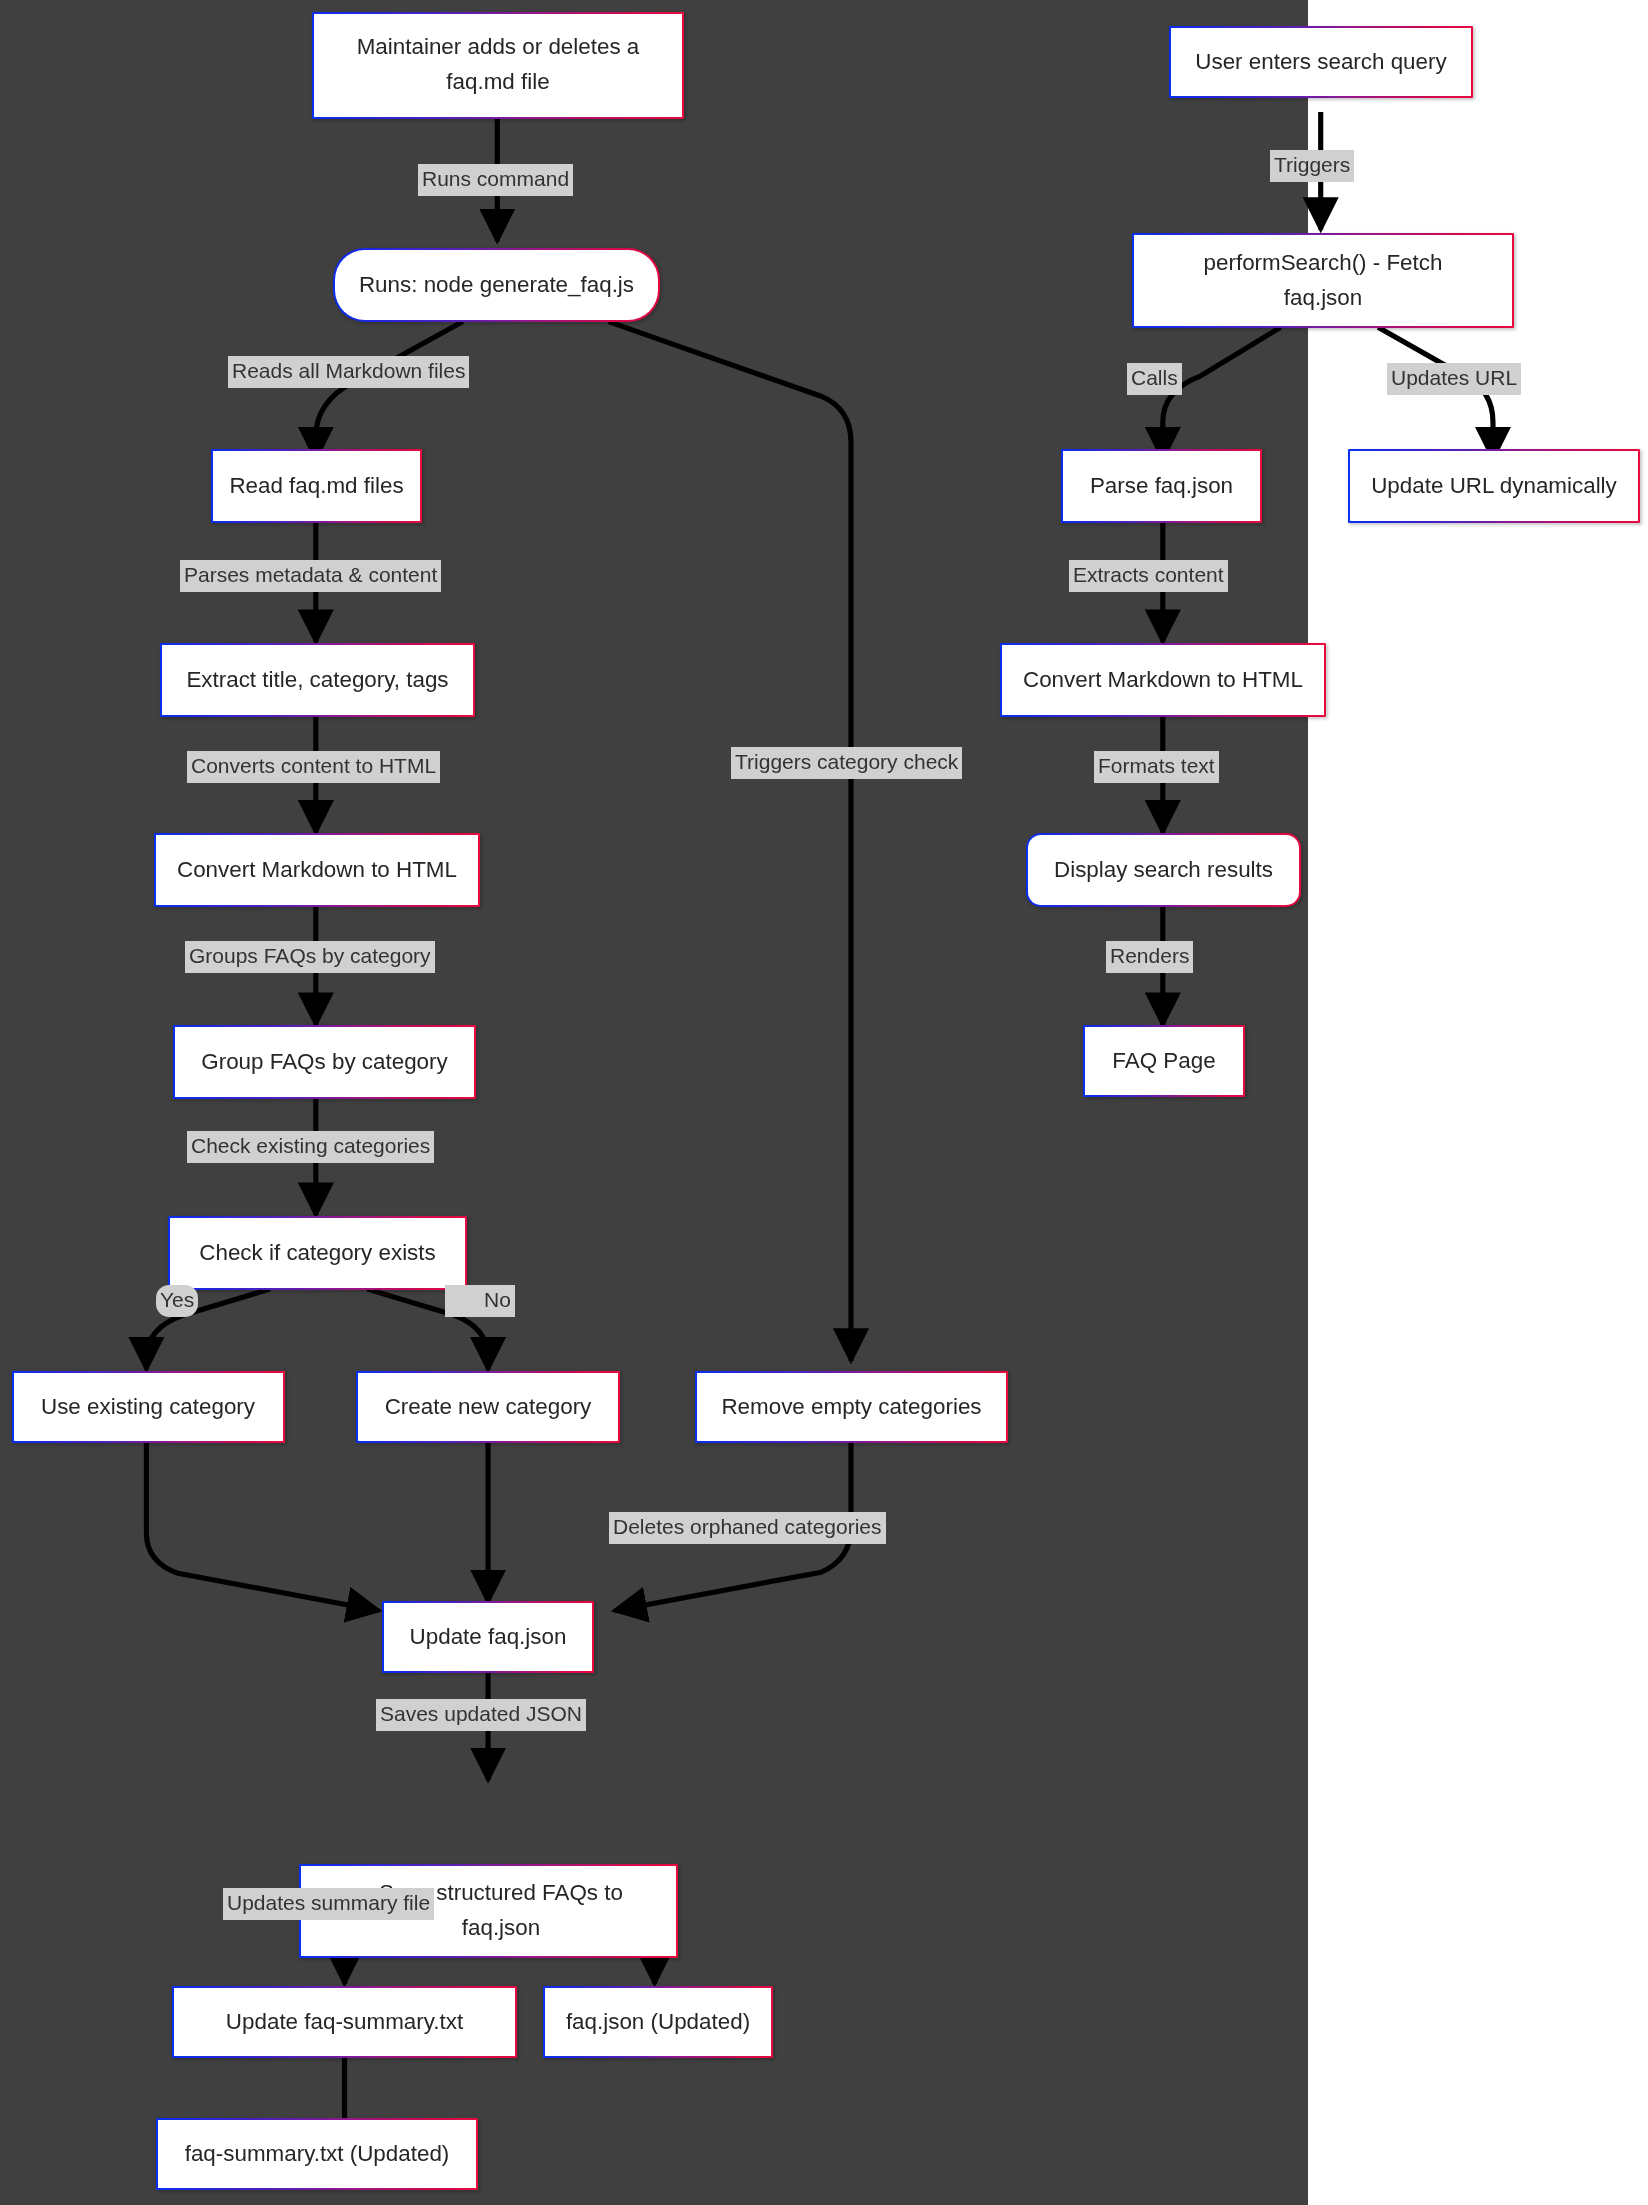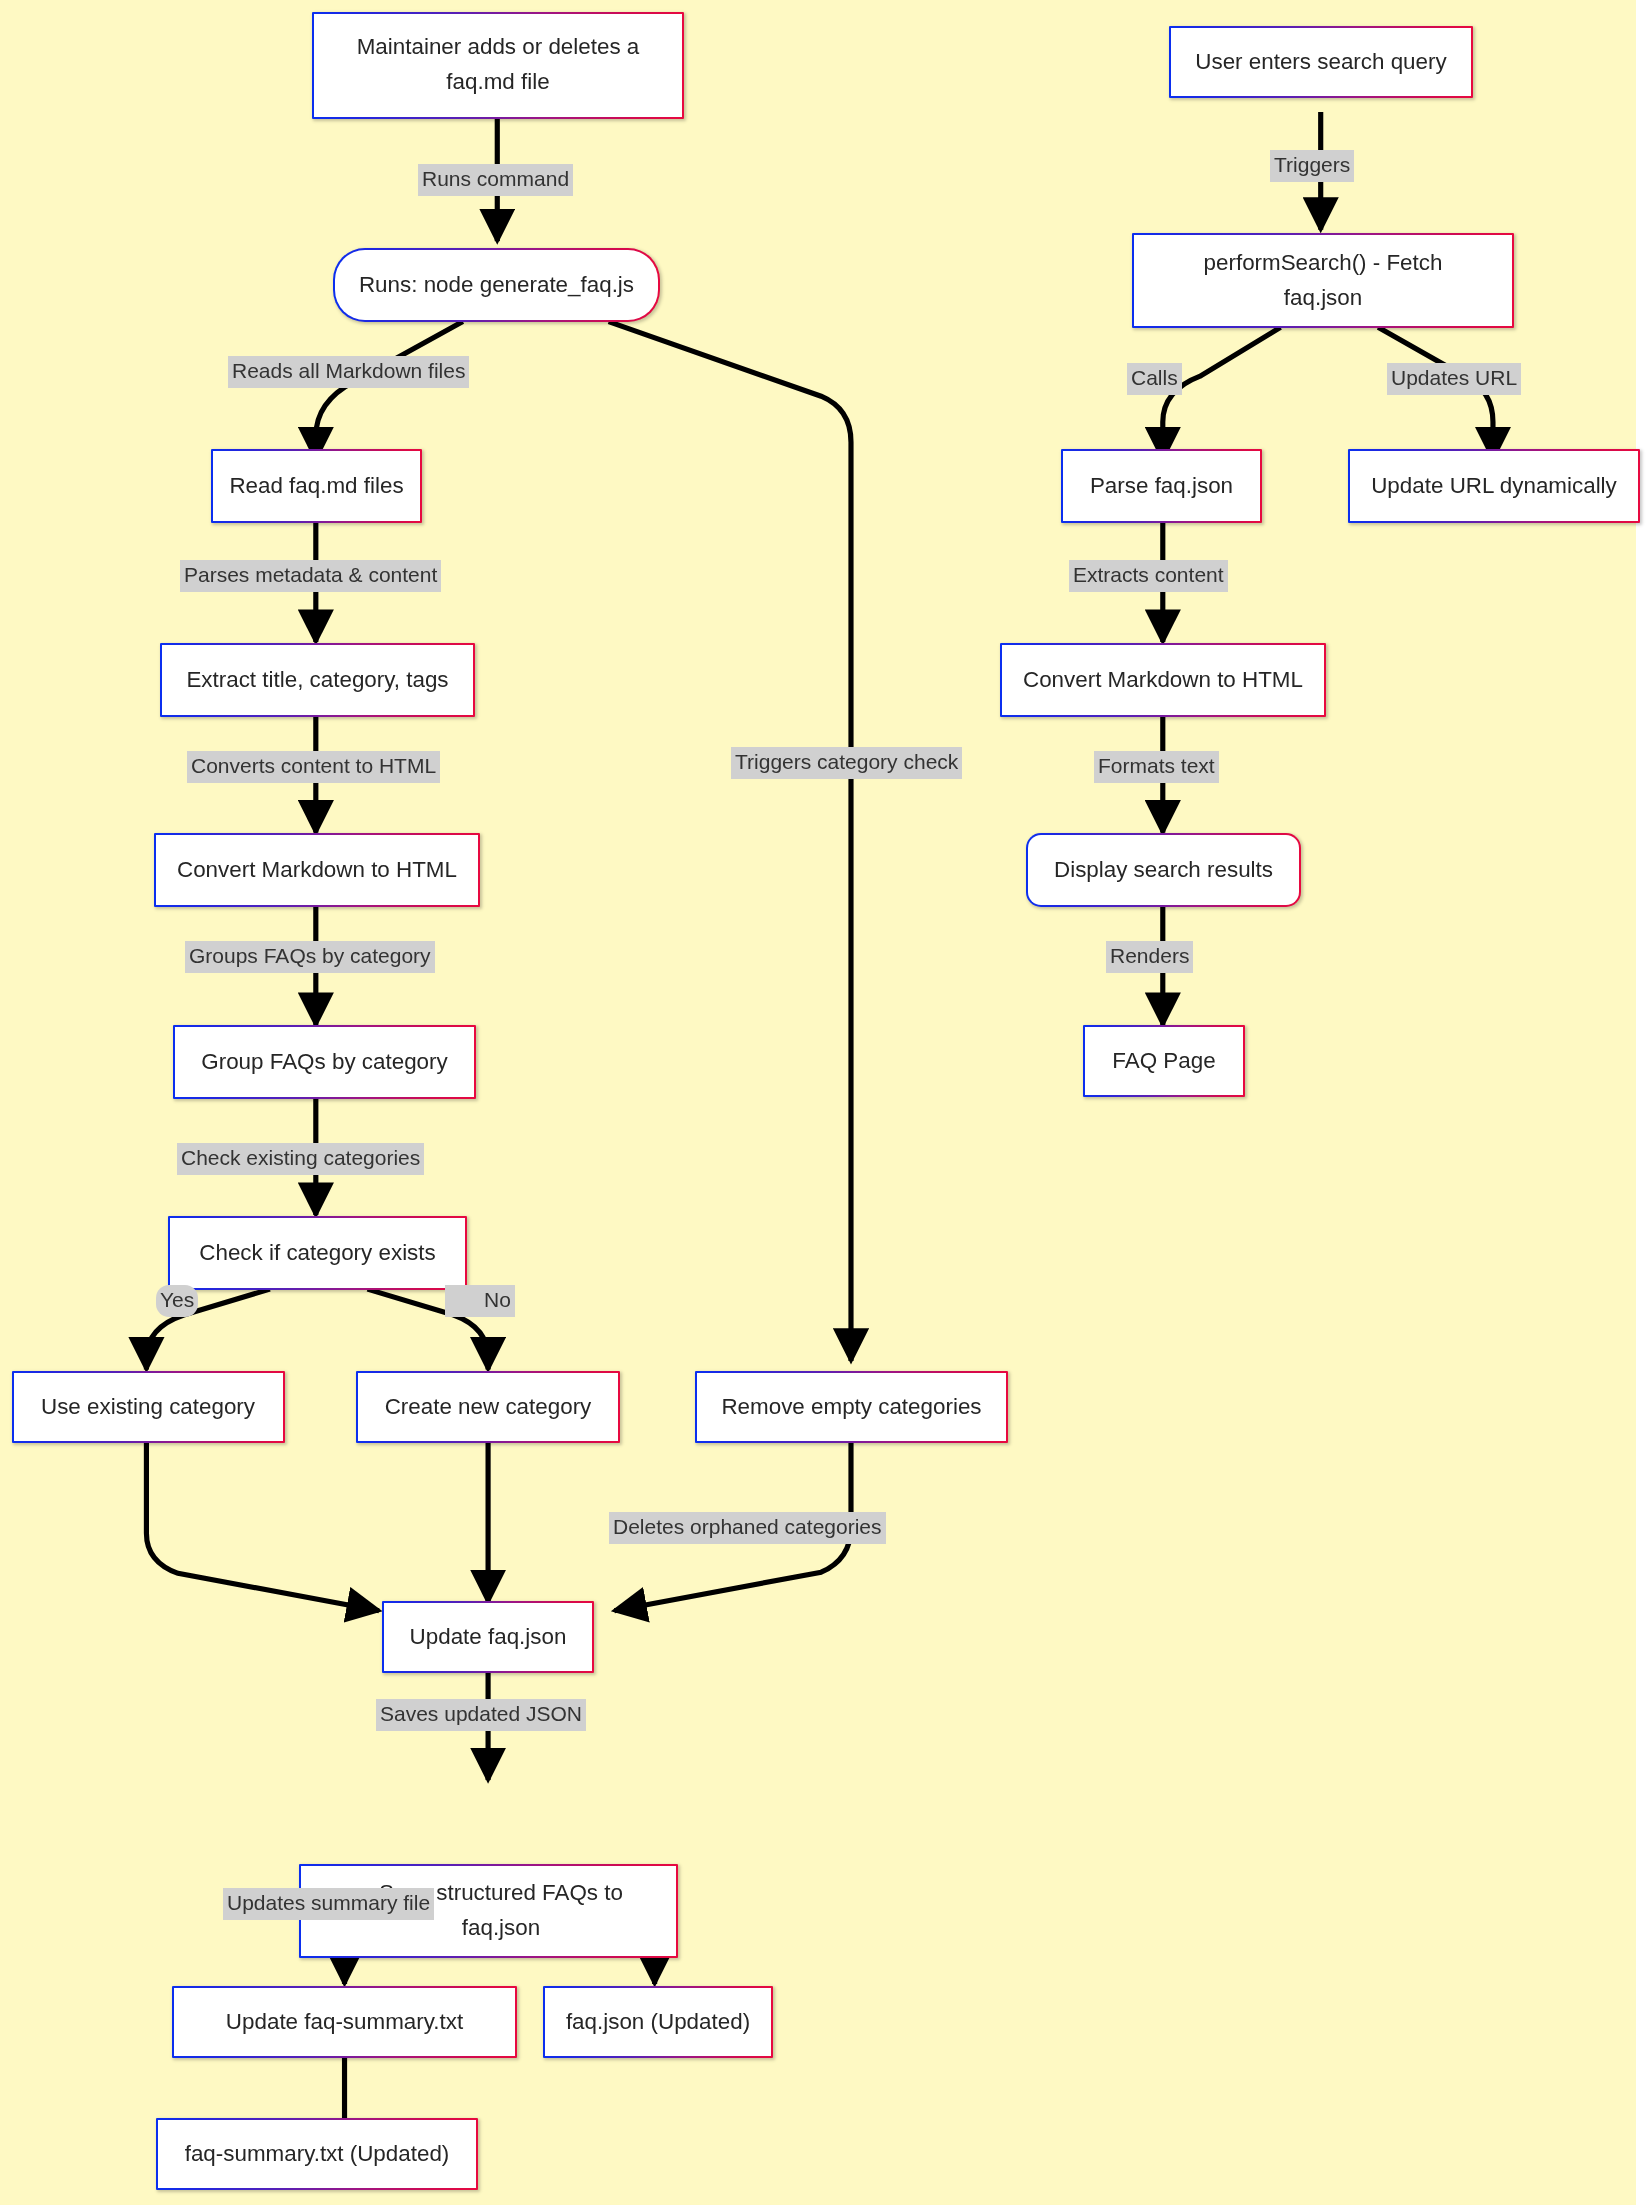--- a/index.html
+++ b/index.html
@@ -8,23 +8,23 @@
     background: #ffffff;
   }
   body {
     font-family: "Liberation Sans", sans-serif;
     width: 1648px;
     height: 2205px;
     overflow: hidden;
   }
   #diagram-root {
     position: relative;
-    width: 1636px;
+    width: 1308px;
     height: 2205px;
-    background: #fef9c3;
+    background: #404040;
   }
   svg.edges-layer {
     position: absolute;
     top: 0;
     left: 0;
     width: 1648px;
     height: 2205px;
     pointer-events: none;
   }
   .flow-node {
@@ -169,21 +169,21 @@
   <div class="edge-label" style="left:418px; top:164px;">Runs command</div>
 
   <div class="edge-label" style="left:228px; top:356px;">Reads all Markdown files</div>
 
   <div class="edge-label" style="left:180px; top:560px;">Parses metadata &amp; content</div>
 
   <div class="edge-label" style="left:187px; top:751px;">Converts content to HTML</div>
 
   <div class="edge-label" style="left:185px; top:941px;">Groups FAQs by category</div>
 
-  <div class="edge-label" style="left:177px; top:1131px;margin-top:12px;">Check existing categories</div>
+  <div class="edge-label" style="left:187px; top:1131px;">Check existing categories</div>
 
   <div class="edge-label" style="left:156px; top:1285px;border-radius:13px;">Yes</div>
 
   <div class="edge-label" style="left:445px; top:1285px;padding-left:39px;">No</div>
 
   <div class="edge-label" style="left:731px; top:747px;">Triggers category check</div>
 
   <div class="edge-label" style="left:609px; top:1512px;">Deletes orphaned categories</div>
 
   <div class="edge-label" style="left:376px; top:1699px;">Saves updated JSON</div>

